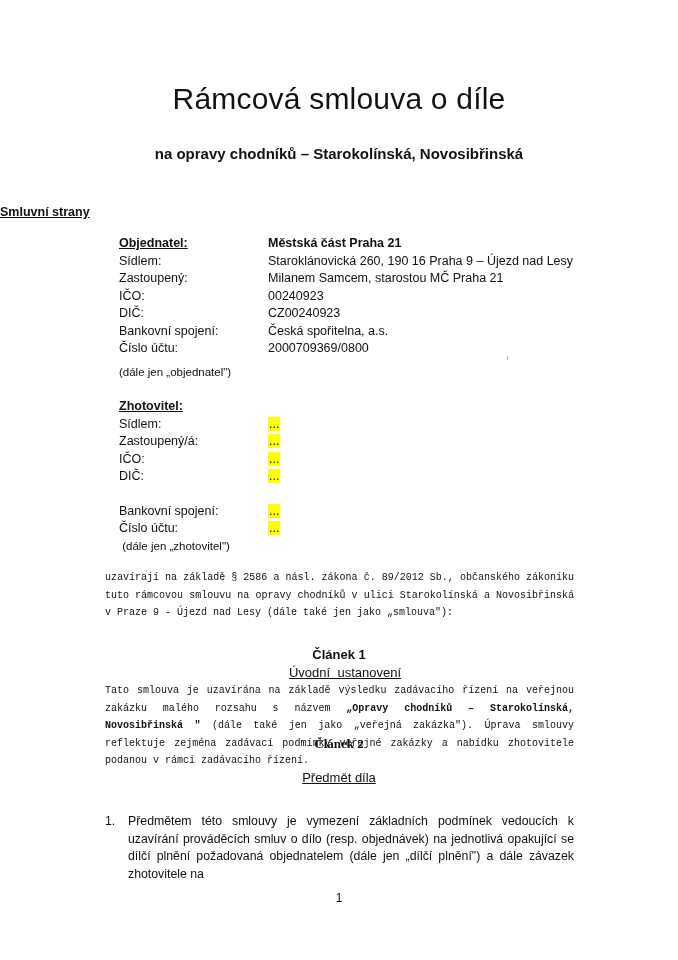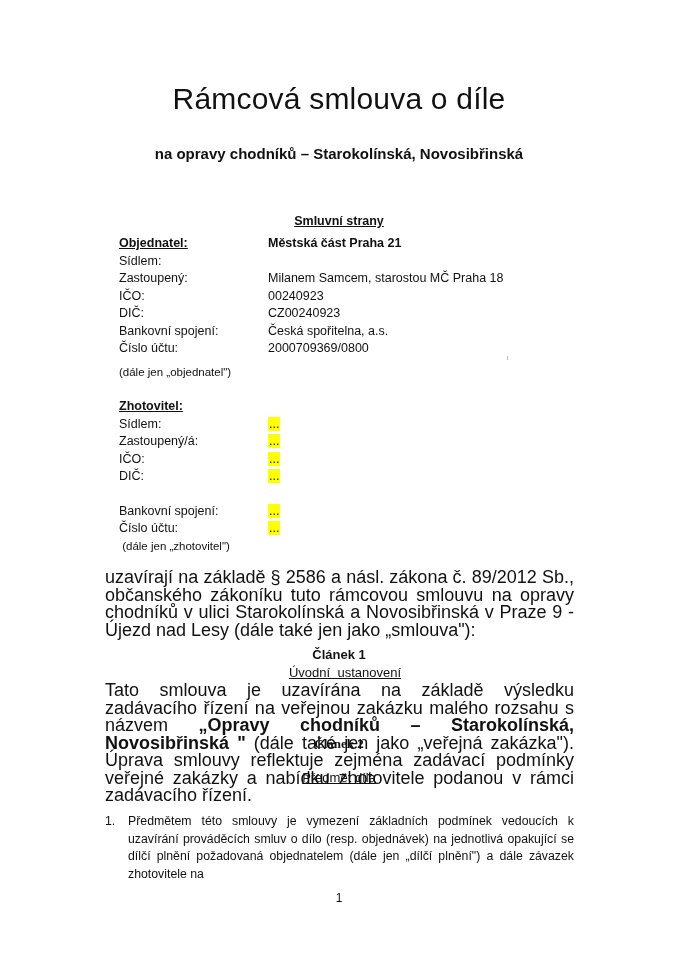--- a/index.html
+++ b/index.html
@@ -3,32 +3,32 @@
 <meta charset="utf-8">
 <style>
   html, body { margin: 0; padding: 0; background: #ffffff; }
   body { width: 678px; height: 960px; position: relative; overflow: hidden;
          font-family: "Liberation Sans", sans-serif; color: #111; }
   .page { position: absolute; left: 0; top: 0; width: 678px; height: 952px; background: #fff; }
   .title { position: absolute; top: 82px; left: 0; width: 678px; text-align: center;
            font-size: 30px; font-weight: normal; letter-spacing: 0.2px; }
   .subtitle { position: absolute; top: 145px; left: 0; width: 678px; text-align: center;
               font-size: 15px; font-weight: bold; }
-  .section-head { position: absolute; top: 205px; left: 0; width: 678px; text-align: center;
-                  font-size: 12.5px; font-weight: bold; text-decoration: underline; margin-top: 9px; }
+  .section-head { position: absolute; top: 205px; left: 0; width: 678px; 
+                  font-size: 12.5px; font-weight: bold; text-decoration: underline; }
   .party { position: absolute; left: 119px; font-size: 12.5px; line-height: 17.5px; }
   .row { display: flex; height: 17.5px; }
   .lbl { width: 149px; white-space: nowrap; }
   .val { white-space: nowrap; }
   .bold-u { font-weight: bold; text-decoration: underline; }
   .bold { font-weight: bold; }
   .hl { background: #ffff00; padding: 0 1px; }
   .note { font-size: 11.5px; }
-  .para { position: absolute; left: 105px; width: 469px; font-size: 18px; line-height: 17.5px;
-          text-align: justify; }
+  .para { position: absolute; left: 105px; width: 469px; font-size: 10px; line-height: 17.5px;
+          text-align: justify; font-family: Liberation Mono, monospace; }
   .art-head { position: absolute; left: 0; width: 678px; text-align: center; font-size: 13px; font-weight: bold; }
   .art-sub { position: absolute; left: 0; width: 678px; text-align: center; font-size: 13px; text-decoration: underline; }
   .list-item { position: absolute; left: 105px; width: 469px; font-size: 12.3px; line-height: 17.5px; }
   .list-num { position: absolute; left: 0; top: 0; }
   .list-text { margin-left: 23px; text-align: justify; }
   .pagenum { position: absolute; top: 891px; left: 0; width: 678px; text-align: center; font-size: 12px; }
   .mark { position: absolute; left: 507px; top: 356px; width: 1px; height: 4px; background: #bbb; }
 </style>
 </head>
 <body>
@@ -39,24 +39,25 @@
   <div class="subtitle">na opravy chodníků – Starokolínská, Novosibřinská</div>
   <div class="section-head">Smluvní strany</div>
 
   <div class="party" style="top:235px;">
     <div class="row">
       <span class="lbl bold-u">Objednatel:</span>
       <span class="val bold">Městská část Praha 21</span>
     </div>
     <div class="row">
       <span class="lbl">Sídlem:</span>
+      <span class="val">Staroklánovická 260, 190 16 Praha 9 – Újezd nad Lesy</span>
     </div>
     <div class="row">
       <span class="lbl">Zastoupený:</span>
-      <span class="val">Milanem Samcem, starostou MČ Praha 18</span>
+      <span class="val">Milanem Samcem, starostou MČ Praha 21</span>
     </div>
     <div class="row">
       <span class="lbl">IČO:</span>
       <span class="val">00240923</span>
     </div>
     <div class="row">
       <span class="lbl">DIČ:</span>
       <span class="val">CZ00240923</span>
     </div>
     <div class="row">

